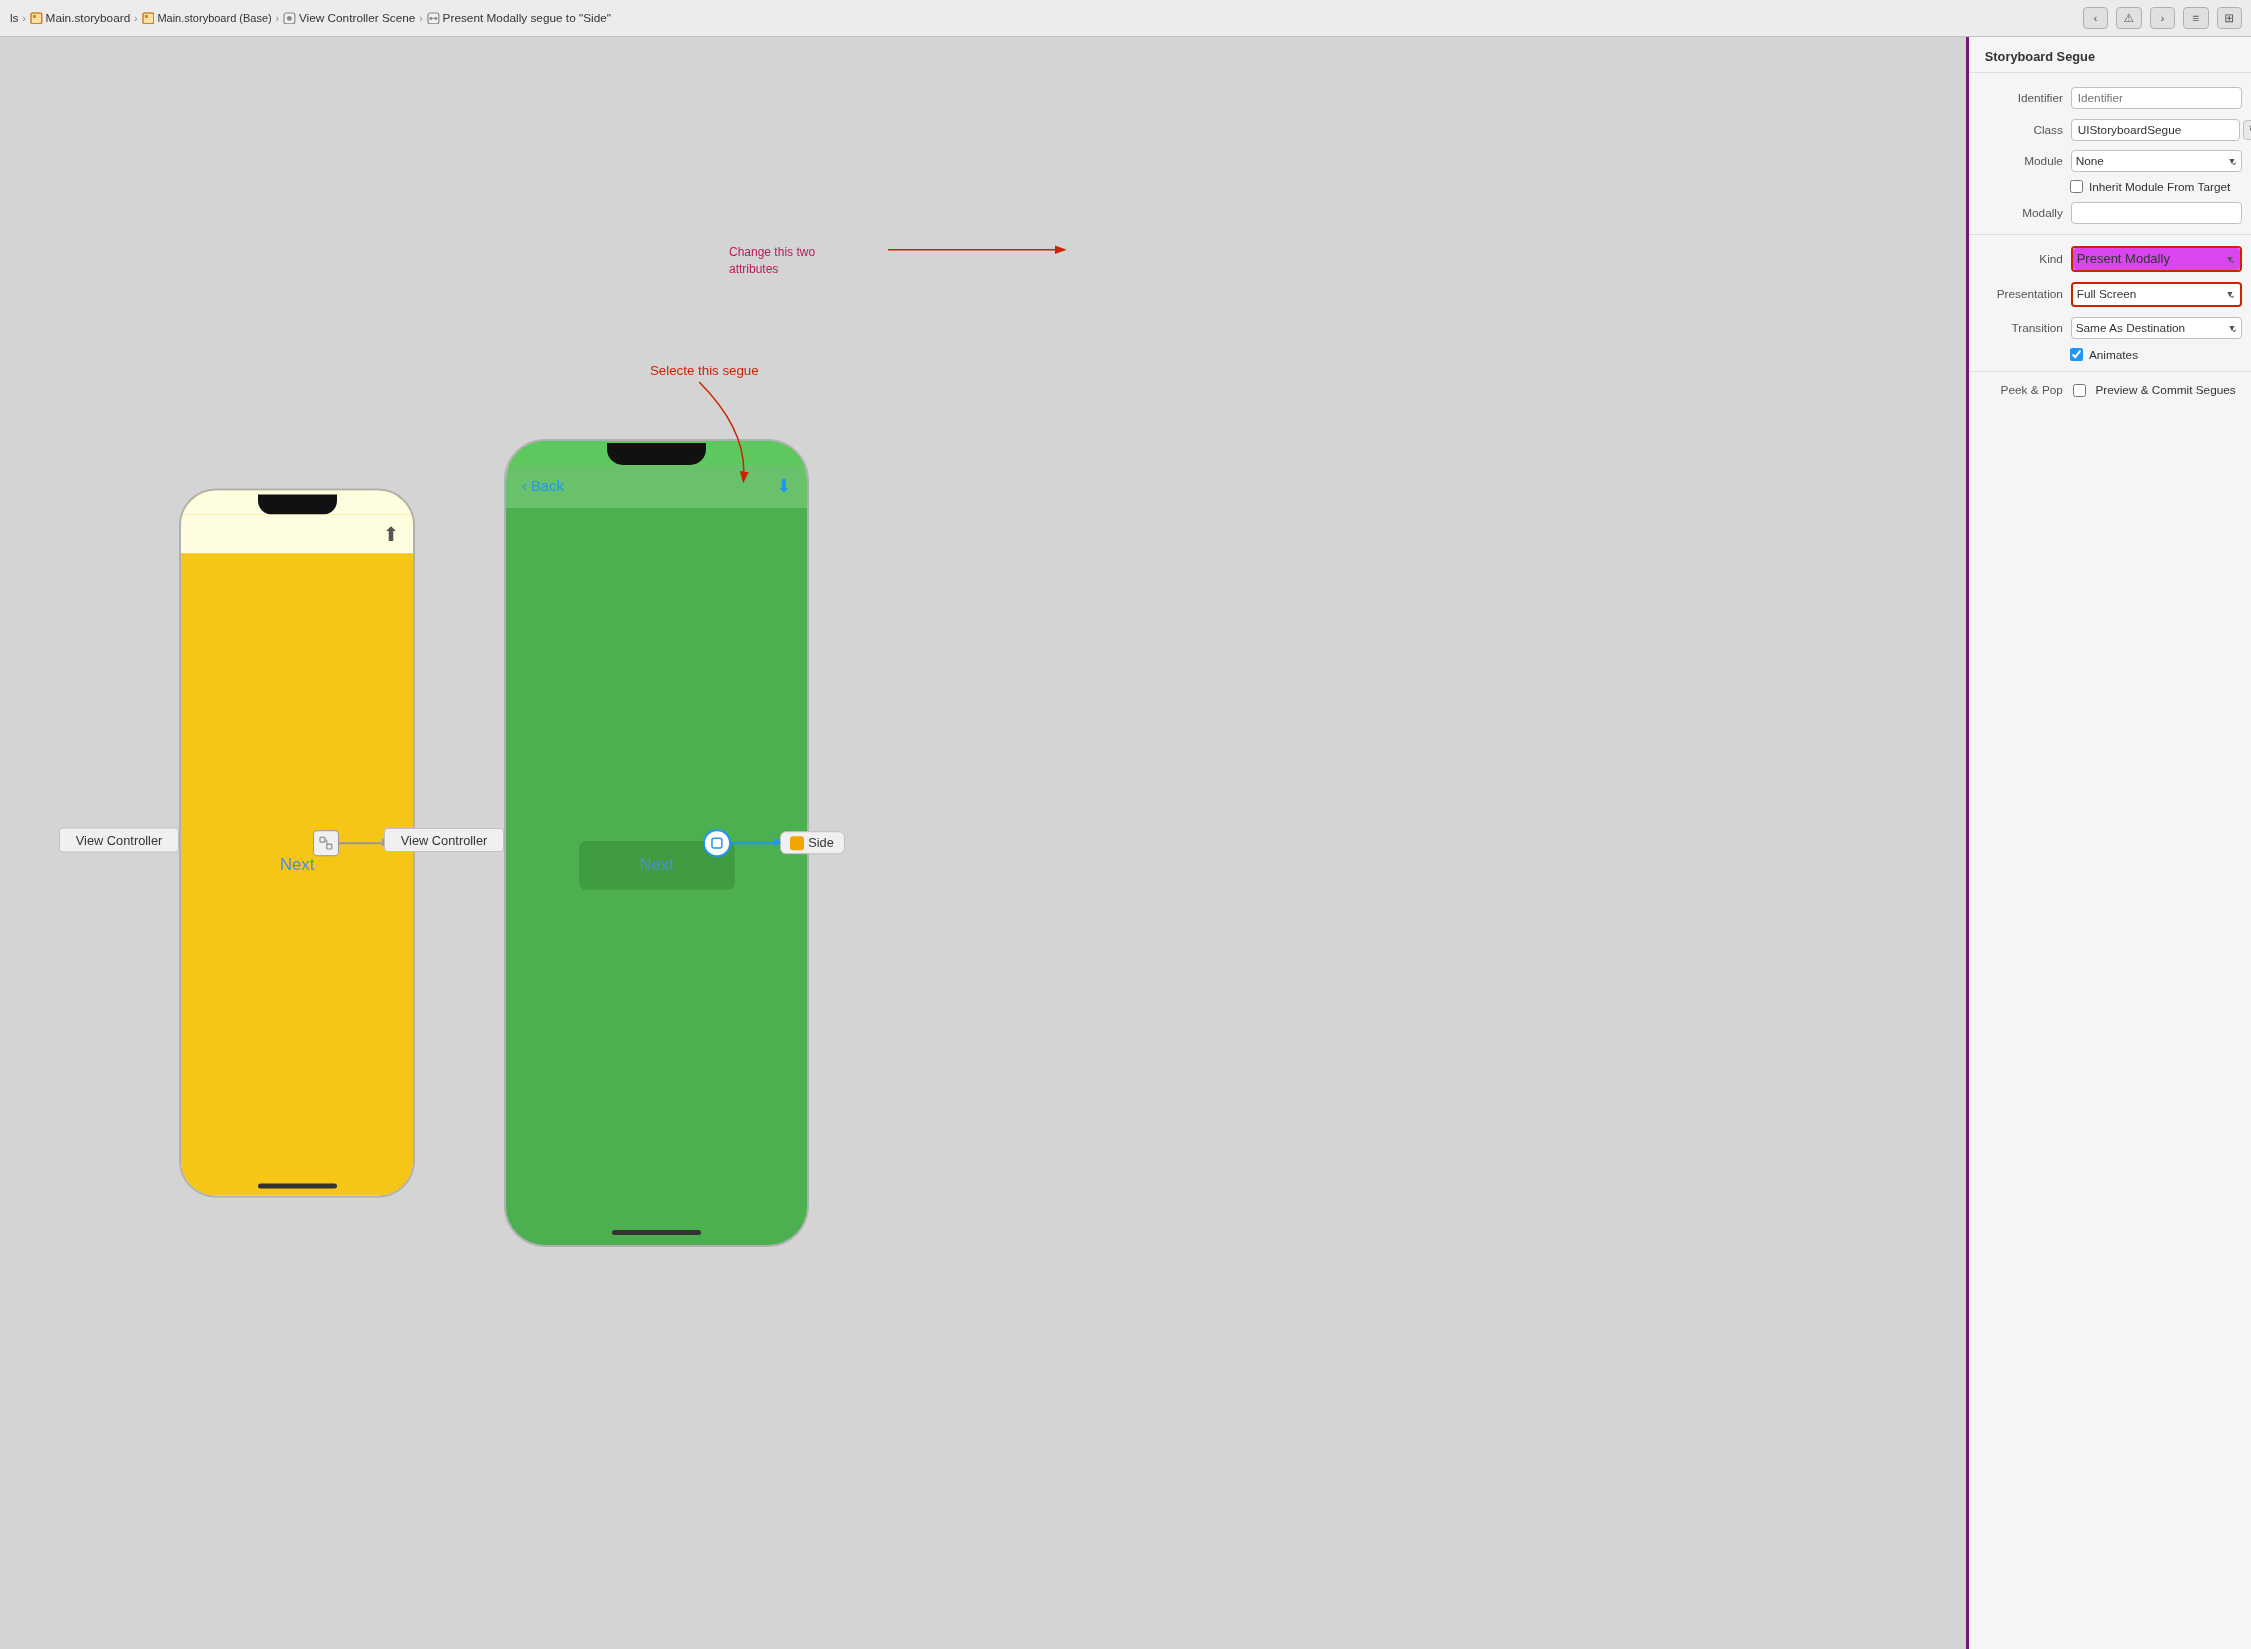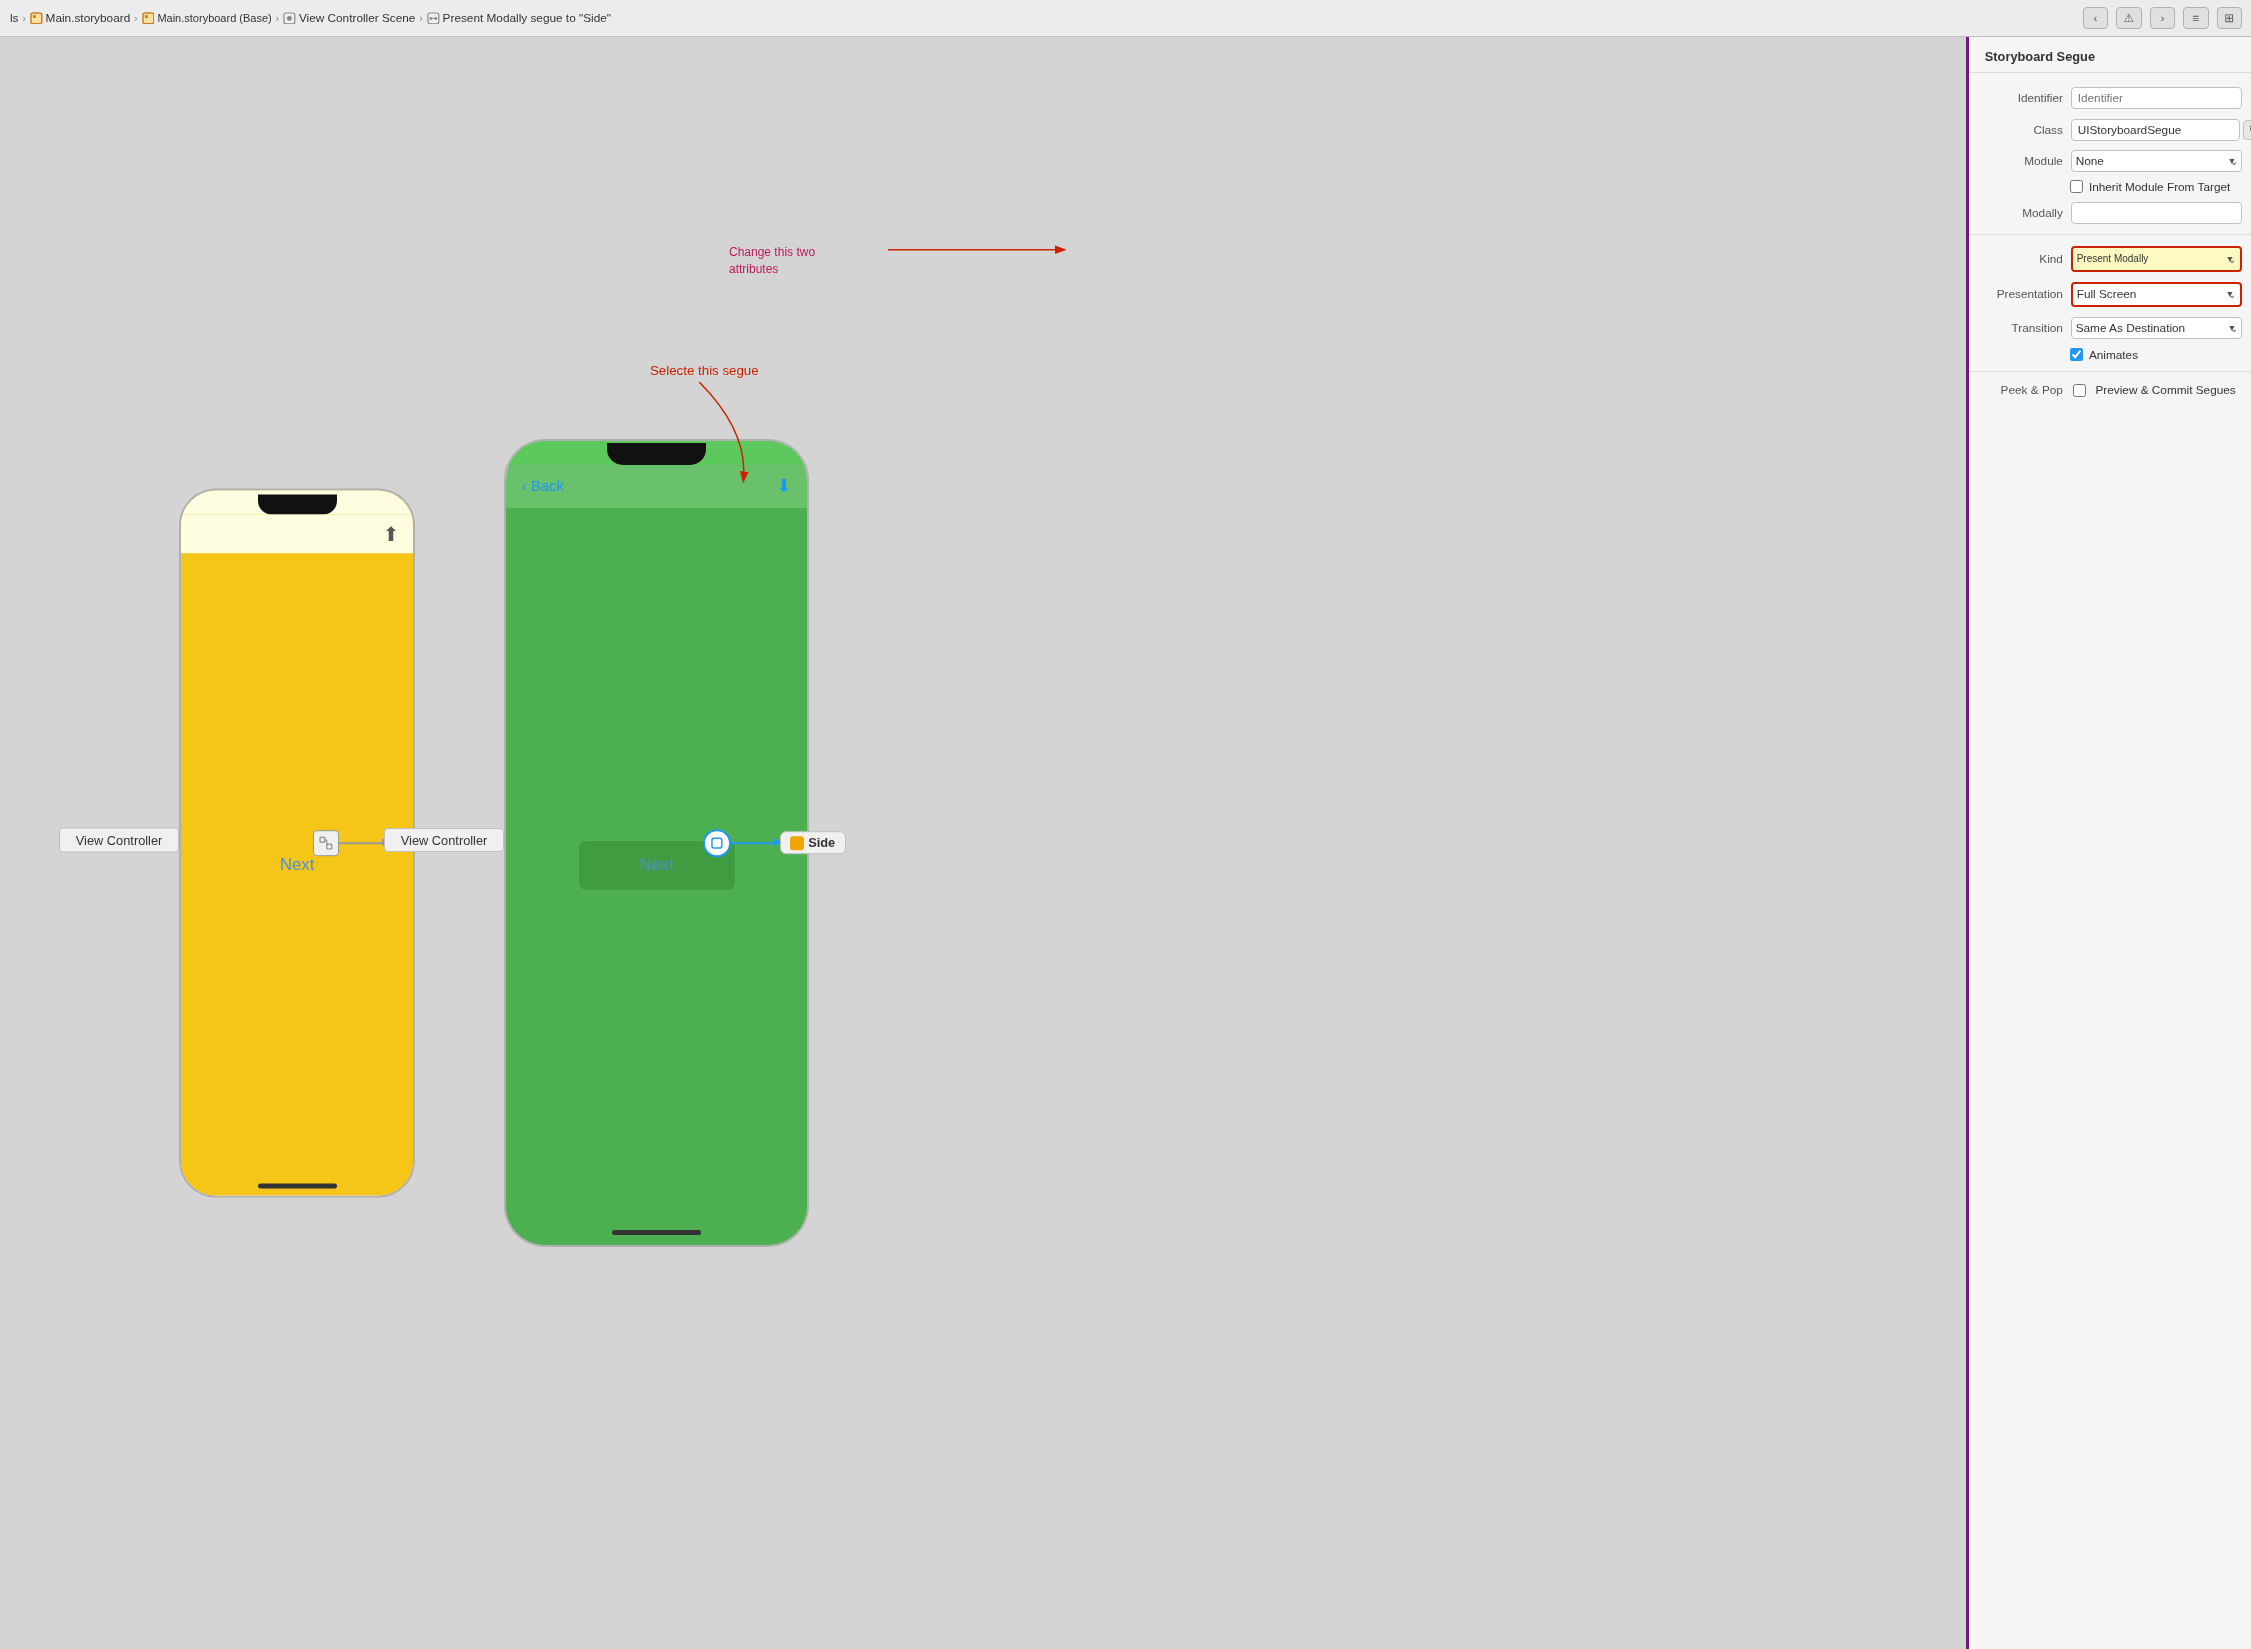--- a/index.html
+++ b/index.html
@@ -145,21 +145,20 @@
     .side-badge {
       background: #f0f0f0;
       border: 1px solid #c0c0c0;
       border-radius: 5.9px;
       padding: 3px 9.9px;
       font-size: 12.8px;
       color: #333;
       display: flex;
       align-items: center;
       gap: 3.9px;
-      font-weight: bold;
     }
 
     
     .right-panel {
       width: 286px;
       background: #f5f5f5;
       border-left: 3px solid #701a75;
       display: flex;
       flex-direction: column;
       flex-shrink: 0;
@@ -505,21 +504,21 @@
       <div class="panel-row">
         <span class="panel-label">Modally</span>
         <input class="panel-input" type="text" style="flex: 1 1 0%; height: 21.7px; border: 1px solid rgb(192, 192, 192); border-radius: 3.9px; font-size: 11.8px; padding: 0px 5.9px; color: rgb(136, 136, 136); outline: none; background: white;">
       </div>
 
       <div class="separator"></div>
 
       <div class="panel-row">
         <span class="panel-label">Kind</span>
         <div class="select-wrapper" style="flex:1; position:relative; border:2px solid #cc2200; border-radius:3.9px;">
-          <select class="panel-select" style="width:100%; border:none; border-radius:3px; height:21.7px; font-size:10px; padding:0 3.9px; color:#333; background:#fef9c3; outline:none; appearance:none; -webkit-appearance:none;">
+          <select class="panel-select" style="width:100%; border:none; border-radius:3px; height:21.7px; font-size:13px; padding:0 3.9px; color:#333; background:#d946ef; outline:none; appearance:none; -webkit-appearance:none;">
             <option>Show</option>
             <option>Show Detail</option>
             <option selected="">Present Modally</option>
             <option>Present As Popover</option>
             <option>Custom</option>
           </select>
           <span style="position:absolute;right:5.9px;top:50%;transform:translateY(-50%);font-size:8.9px;color:#555;pointer-events:none;">▼</span>
         </div>
       </div>
 

